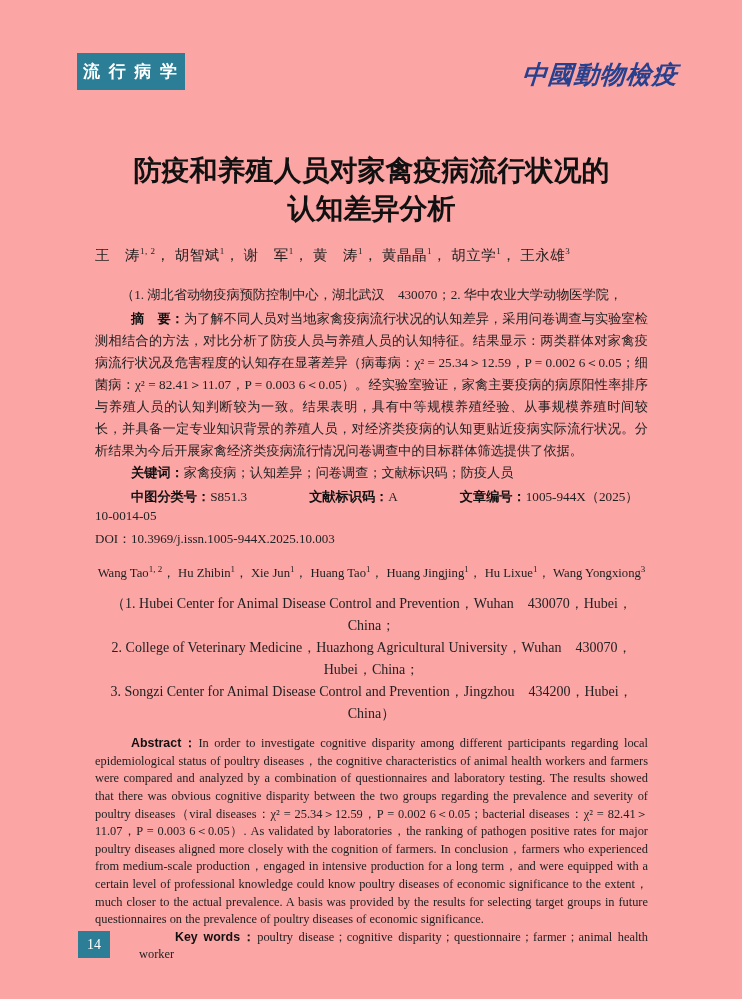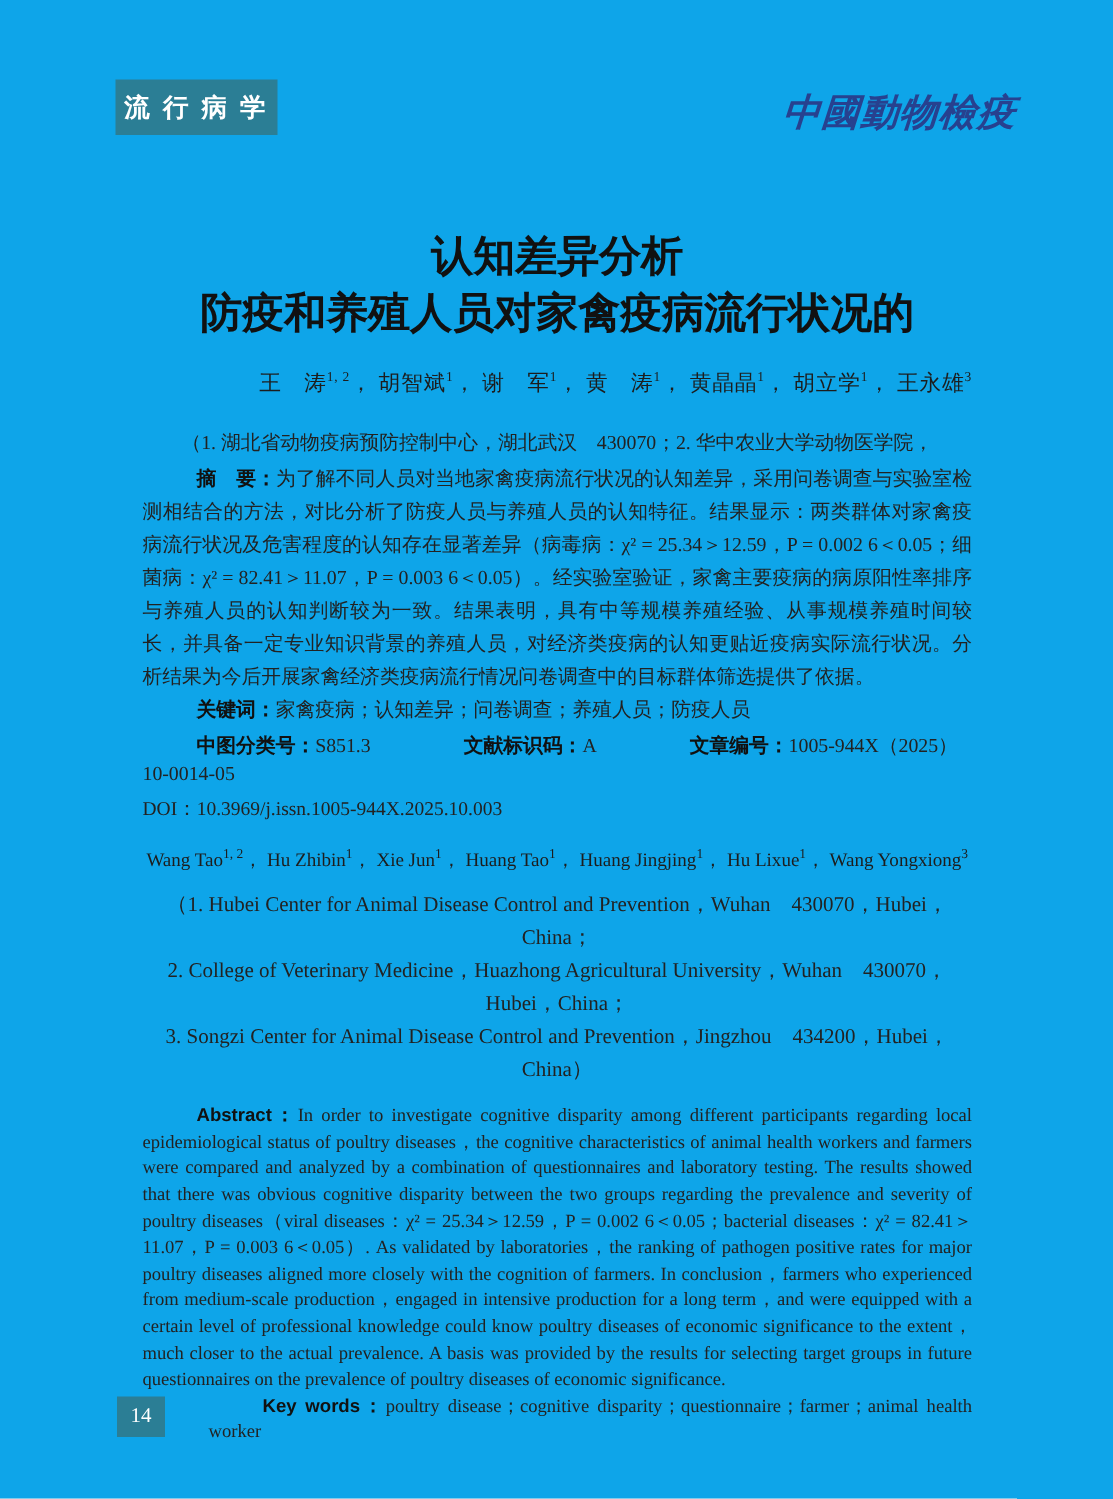--- a/index.html
+++ b/index.html
@@ -1,19 +1,19 @@
 <!DOCTYPE html>
 <html><head>
 <meta charset="utf-8">
 <style>
   html,body{margin:0;padding:0;background:#e8e8e8;}
   .page{
     position:relative;
     width:742px;height:999px;
-    background:#0ea5e9;
+    background:#fca5a5;
     font-family:"Liberation Serif","DejaVu Serif",serif;
     color:#1d1d1d;
     overflow:hidden;
     margin:0 auto;
   }
 
   
   .category-badge{
     position:absolute;left:77px;top:53px;
     width:108px;height:37px;
@@ -32,21 +32,21 @@
   }
 
   
   .content{position:absolute;left:95px;top:152px;width:553px;}
 
   .title-cn{
     margin:0 0 18px 0;text-align:center;
     font-family:"Liberation Sans","DejaVu Sans",sans-serif;
     font-weight:700;font-size:28px;line-height:38px;color:#111;
   }
-  .authors-cn{text-align:right;font-size:14.5px;margin-bottom:17px;letter-spacing:.5px;}
+  .authors-cn{text-align:left;font-size:14.5px;margin-bottom:17px;letter-spacing:.5px;}
   .authors-cn sup,.authors-en sup{font-size:9px;}
   .affil-cn{text-align:center;font-size:13.2px;line-height:26px;color:#222;}
 
   .para-cn{
     text-align:justify;font-size:13.2px;line-height:22px;margin:0;color:#222;
   }
   .label-b{
     font-family:"Liberation Sans","DejaVu Sans",sans-serif;
     font-weight:bold;color:#111;margin-left:36px;
   }
@@ -85,22 +85,22 @@
     <span>流 行 病 学</span>
   </div>
 
   <div class="journal-logo">
     <span>中國動物檢疫</span>
   </div>
 
   <div class="content">
 
     <h1 class="title-cn">
+      <div>防疫和养殖人员对家禽疫病流行状况的</div>
       <div>认知差异分析</div>
-      <div>防疫和养殖人员对家禽疫病流行状况的</div>
     </h1>
 
     <div class="authors-cn">
       
     
         <span class="author"><span>王　涛</span><sup>1, 2</sup><span>，</span></span>
       
         <span class="author"><span>胡智斌</span><sup>1</sup><span>，</span></span>
       
         <span class="author"><span>谢　军</span><sup>1</sup><span>，</span></span>
@@ -113,21 +113,21 @@
       
         <span class="author"><span>王永雄</span><sup>3</sup><span></span></span>
       </div>
 
     <div class="affil-cn">
       <div>（1. 湖北省动物疫病预防控制中心，湖北武汉　430070；2. 华中农业大学动物医学院，</div>
     </div>
 
     <p class="para-cn"><span class="label-b">摘　要：</span><span>为了解不同人员对当地家禽疫病流行状况的认知差异，采用问卷调查与实验室检测相结合的方法，对比分析了防疫人员与养殖人员的认知特征。结果显示：两类群体对家禽疫病流行状况及危害程度的认知存在显著差异（病毒病：χ² = 25.34＞12.59，P = 0.002 6＜0.05；细菌病：χ² = 82.41＞11.07，P = 0.003 6＜0.05）。经实验室验证，家禽主要疫病的病原阳性率排序与养殖人员的认知判断较为一致。结果表明，具有中等规模养殖经验、从事规模养殖时间较长，并具备一定专业知识背景的养殖人员，对经济类疫病的认知更贴近疫病实际流行状况。分析结果为今后开展家禽经济类疫病流行情况问卷调查中的目标群体筛选提供了依据。</span></p>
 
-    <p class="para-cn"><span class="label-b">关键词：</span><span>家禽疫病；认知差异；问卷调查；养殖人员；防疫人员</span></p>
+    <p class="para-cn"><span class="label-b">关键词：</span><span>家禽疫病；认知差异；问卷调查；文献标识码；防疫人员</span></p>
 
     <div class="meta-line">
       <span class="label-b">中图分类号：</span><span>S851.3</span><span class="gap"></span><span class="label-b">文献标识码：</span><span>A</span><span class="gap"></span><span class="label-b">文章编号：</span><span>1005-944X（2025）10-0014-05</span>
     </div>
 
     <div class="doi-line">
       <span>DOI：</span><span>10.3969/j.issn.1005-944X.2025.10.003</span>
     </div>
 
     <h2 class="title-en">

